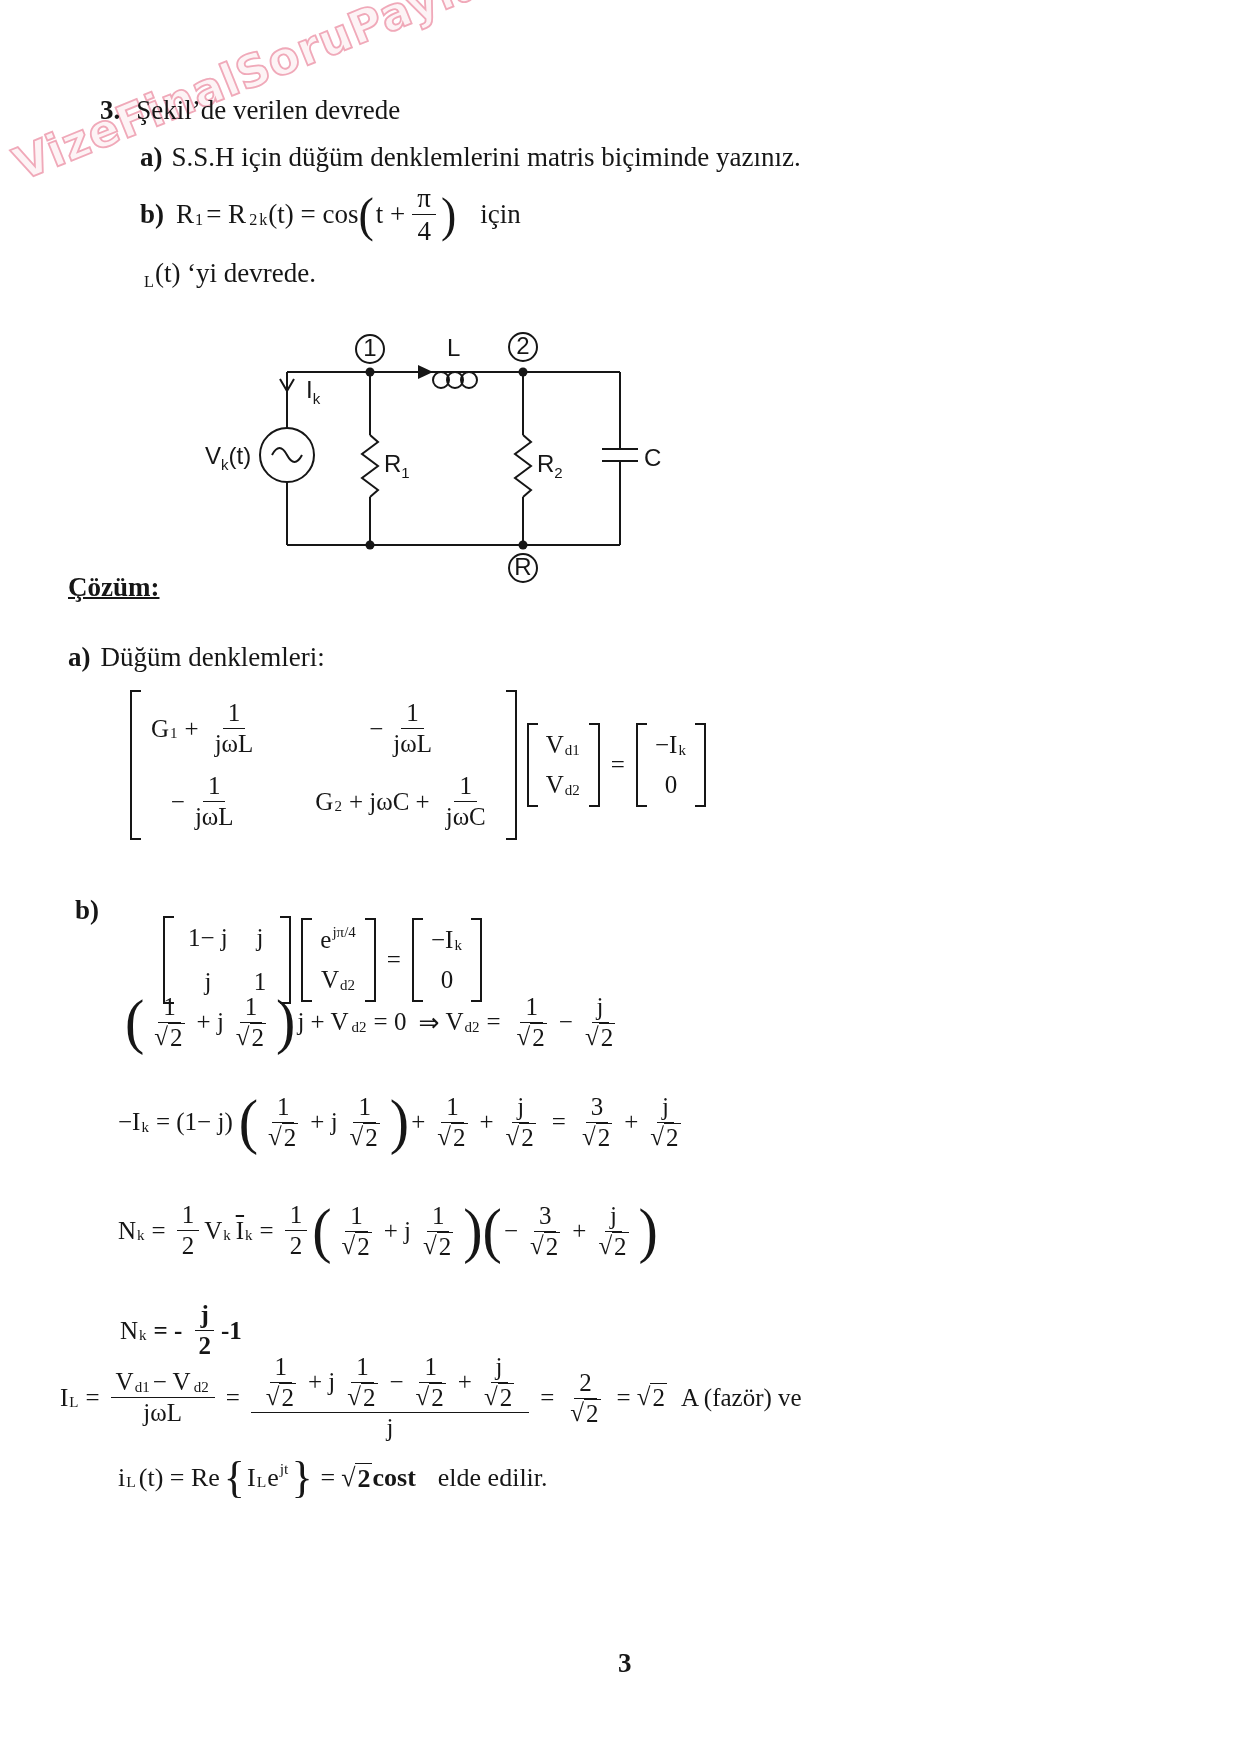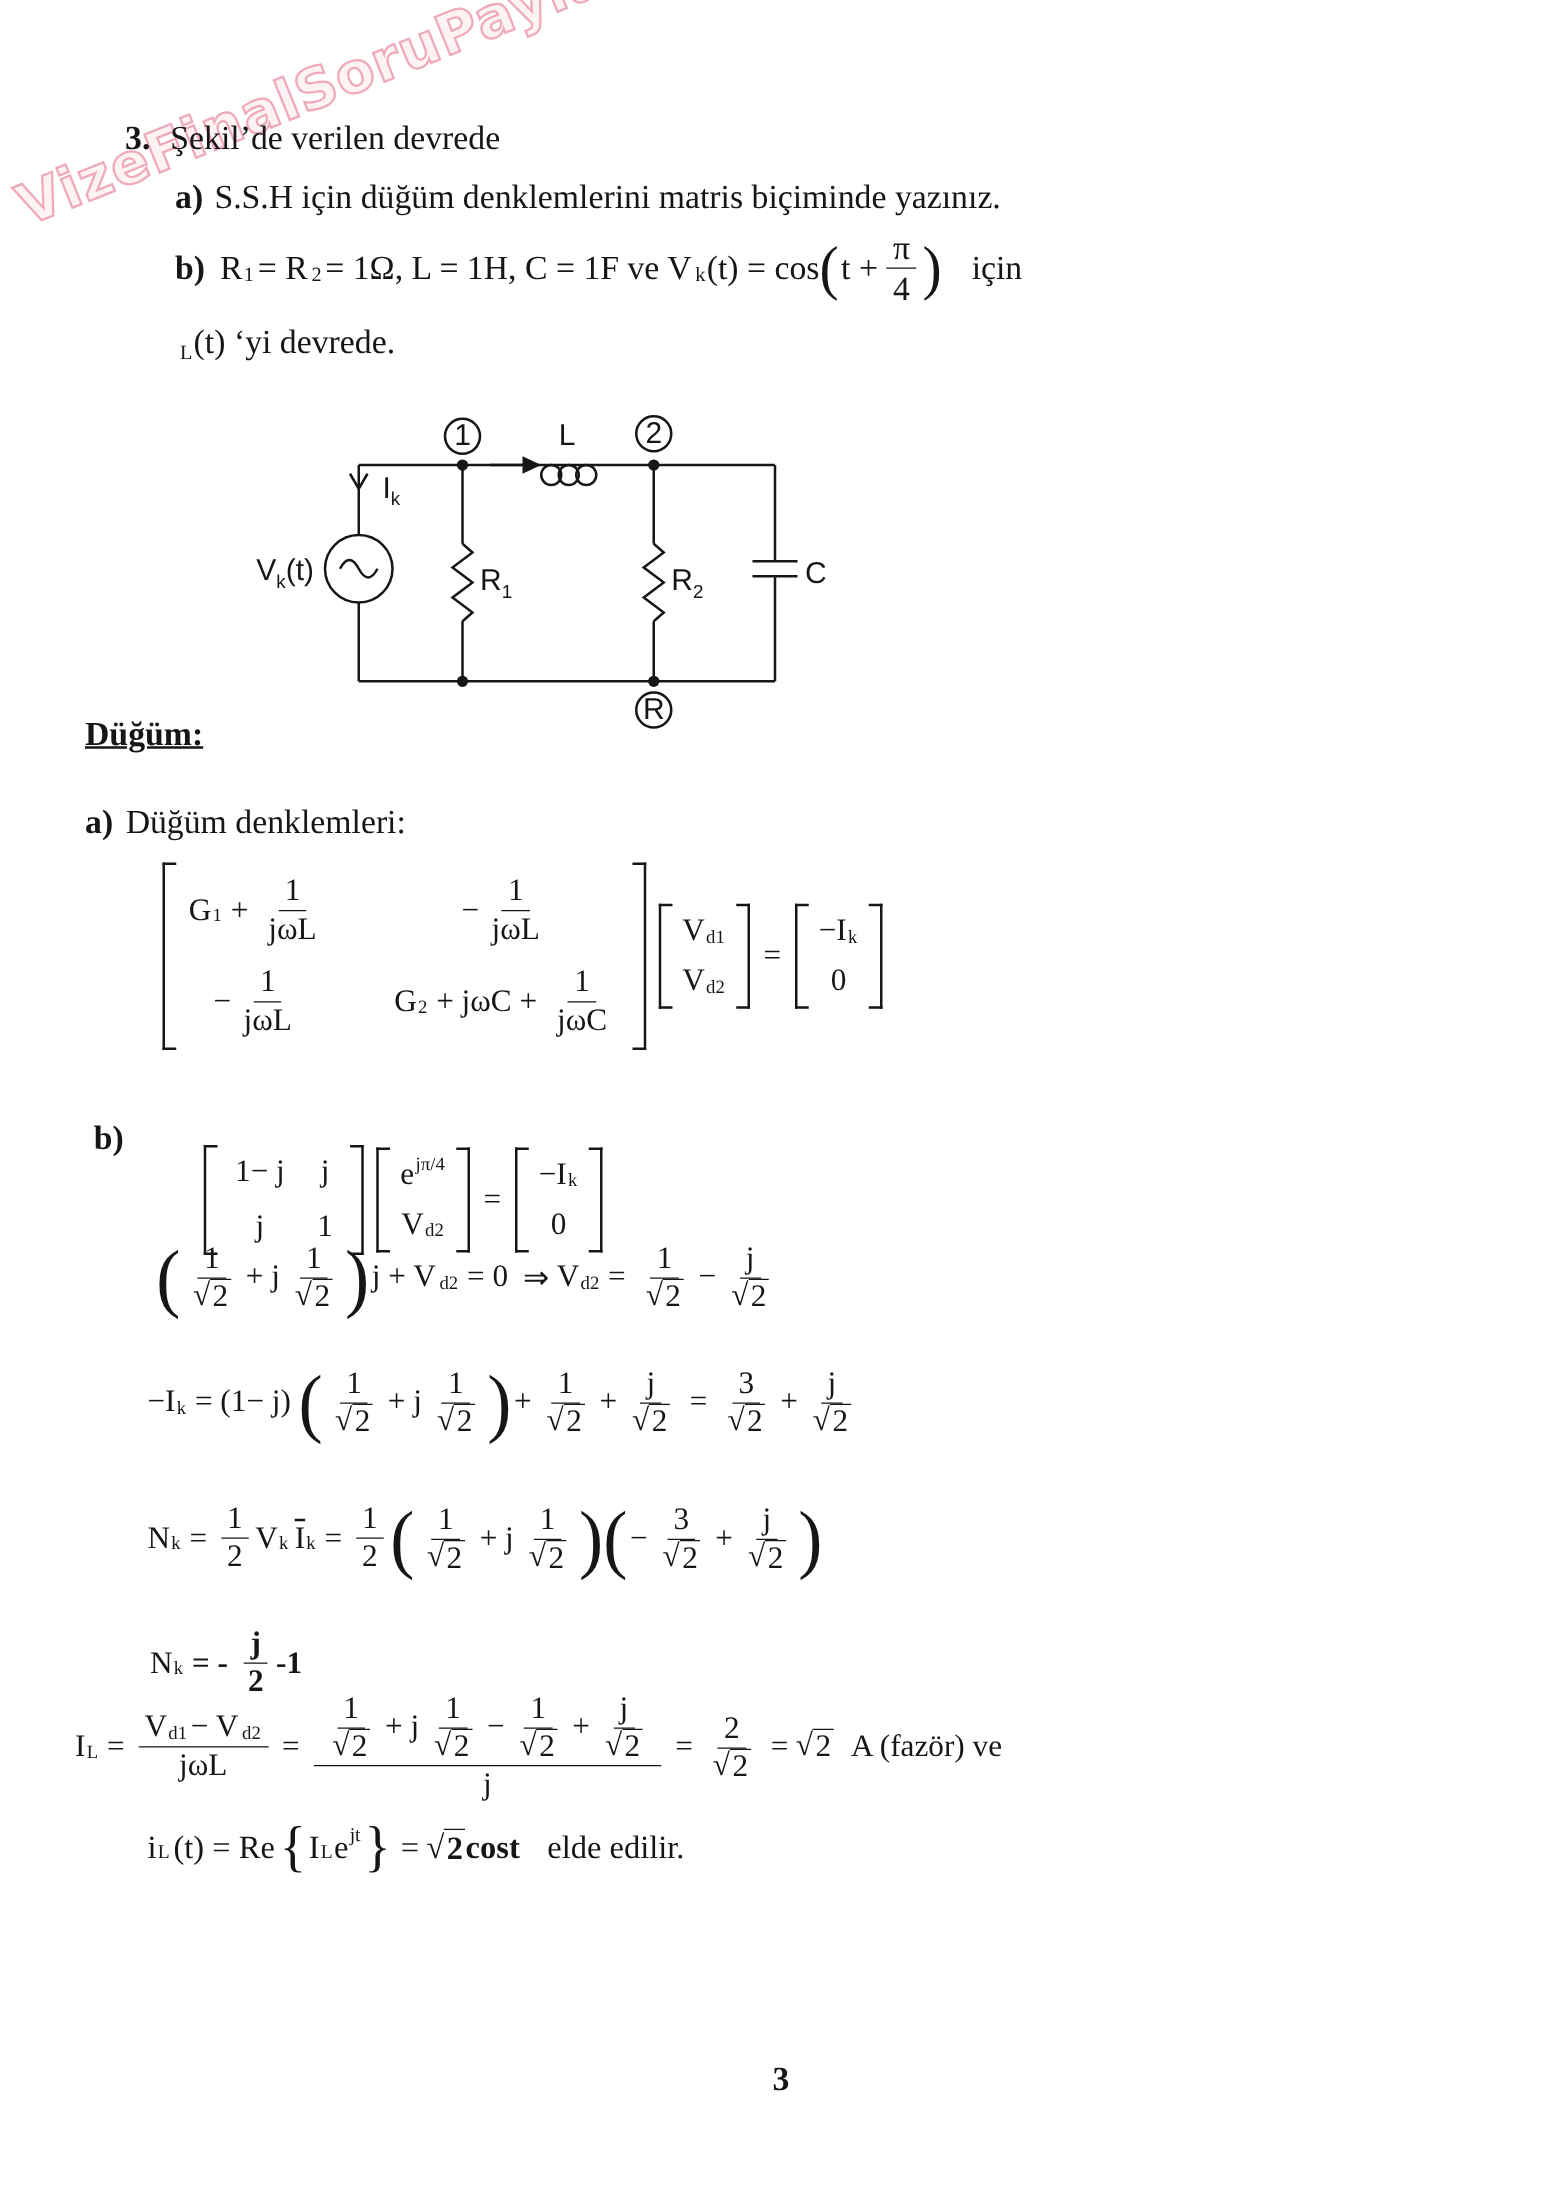--- a/index.html
+++ b/index.html
@@ -52,21 +52,20 @@
   <span class="bld">a)</span>
   <span style="margin-left:9px">S.S.H için düğüm denklemlerini matris biçiminde yazınız.</span>
 </div>
 
 <div class="eq" style="left:140px;top:182px;font-size:27px">
   <span class="bld" style="margin-right:12px">b)</span>
   <span>R</span>
     <sub>1</sub>
   <span class="tt">= R</span>
     <sub>2</sub>
-  <span class="tt">= 1Ω,  L = 1H,  C = 1F ve  V</span>
     <sub>k</sub>
   <span>(t) = cos</span>
   <span class="pp p44">(</span>
   <span class="tt">t +</span>
   <span class="fr">
     <span class="nm">π</span>
     <span class="dn">4</span>
   </span>
   <span class="pp p44">)</span>
   <span style="margin-left:24px">için</span>
@@ -113,21 +112,21 @@
   <text x="247" y="56" font-size="26">L</text>
   <text x="106" y="98"><tspan>I</tspan><tspan dy="6" font-size="15">k</tspan></text>
   <text x="5" y="164"><tspan>V</tspan><tspan dy="6" font-size="15">k</tspan><tspan dy="-6">(t)</tspan></text>
   <text x="184" y="172"><tspan>R</tspan><tspan dy="6" font-size="15">1</tspan></text>
   <text x="337" y="172"><tspan>R</tspan><tspan dy="6" font-size="15">2</tspan></text>
   <text x="444" y="166">C</text>
 </svg>
 </div>
 
 <div class="line" style="left:68px;top:572px">
-  <span class="heading">Düğüm:</span>
+  <span class="heading">Çözüm:</span>
 </div>
 
 <div class="line" style="left:68px;top:642px">
   <span class="bld">a)</span>
   <span style="margin-left:10px">Düğüm denklemleri:</span>
 </div>
 
 <div class="eq" style="left:125px;top:690px">
   <span class="mx">
     <span class="bl"></span>

